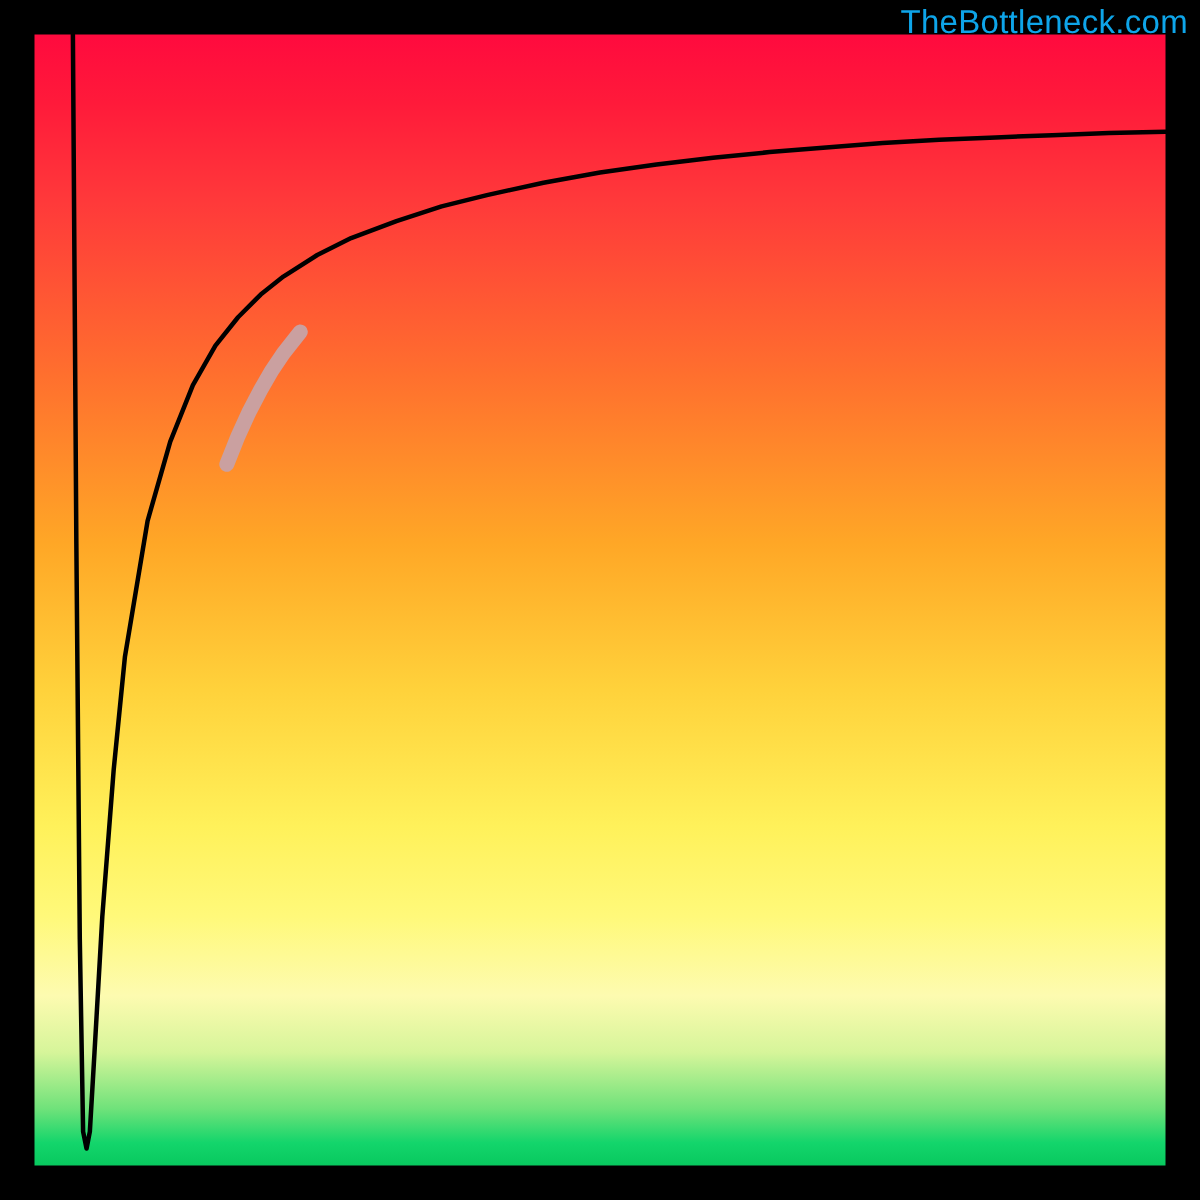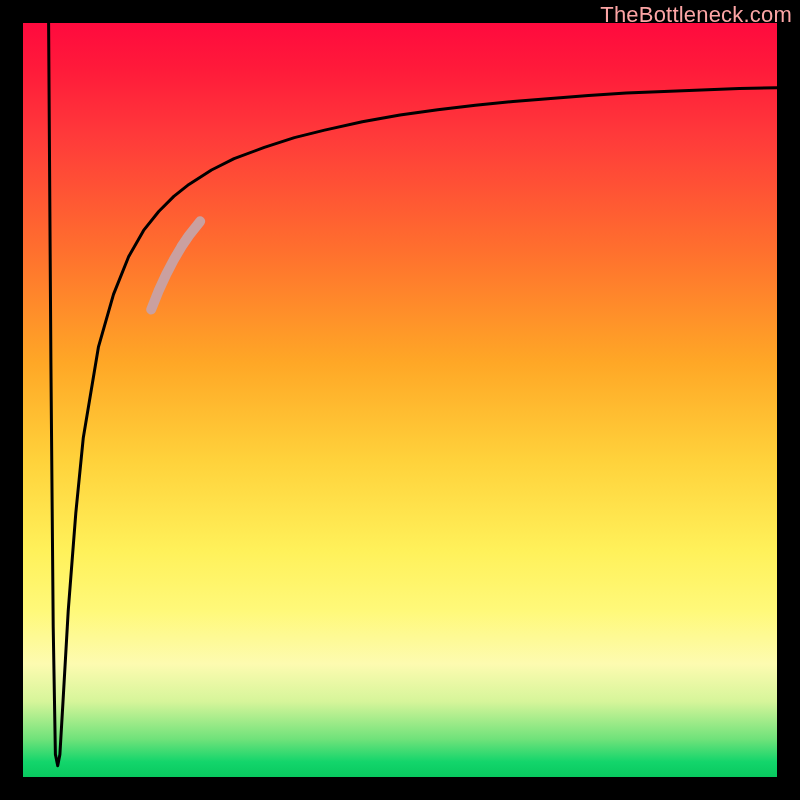--- a/index.html
+++ b/index.html
@@ -14,21 +14,21 @@
   .frame {
     position: relative;
     width: 800px;
     height: 800px;
     background: #000;
   }
   .watermark {
     position: absolute;
     top: 2px;
     right: 8px;
-    color: #fca5a5;
+    color: #0ea5e9;
     font-size: 22px;
     font-weight: 500;
     letter-spacing: 0.2px;
     user-select: none;
   }
   .plot-area {
     position: absolute;
     left: 23px;
     top: 23px;
     width: 754px;

